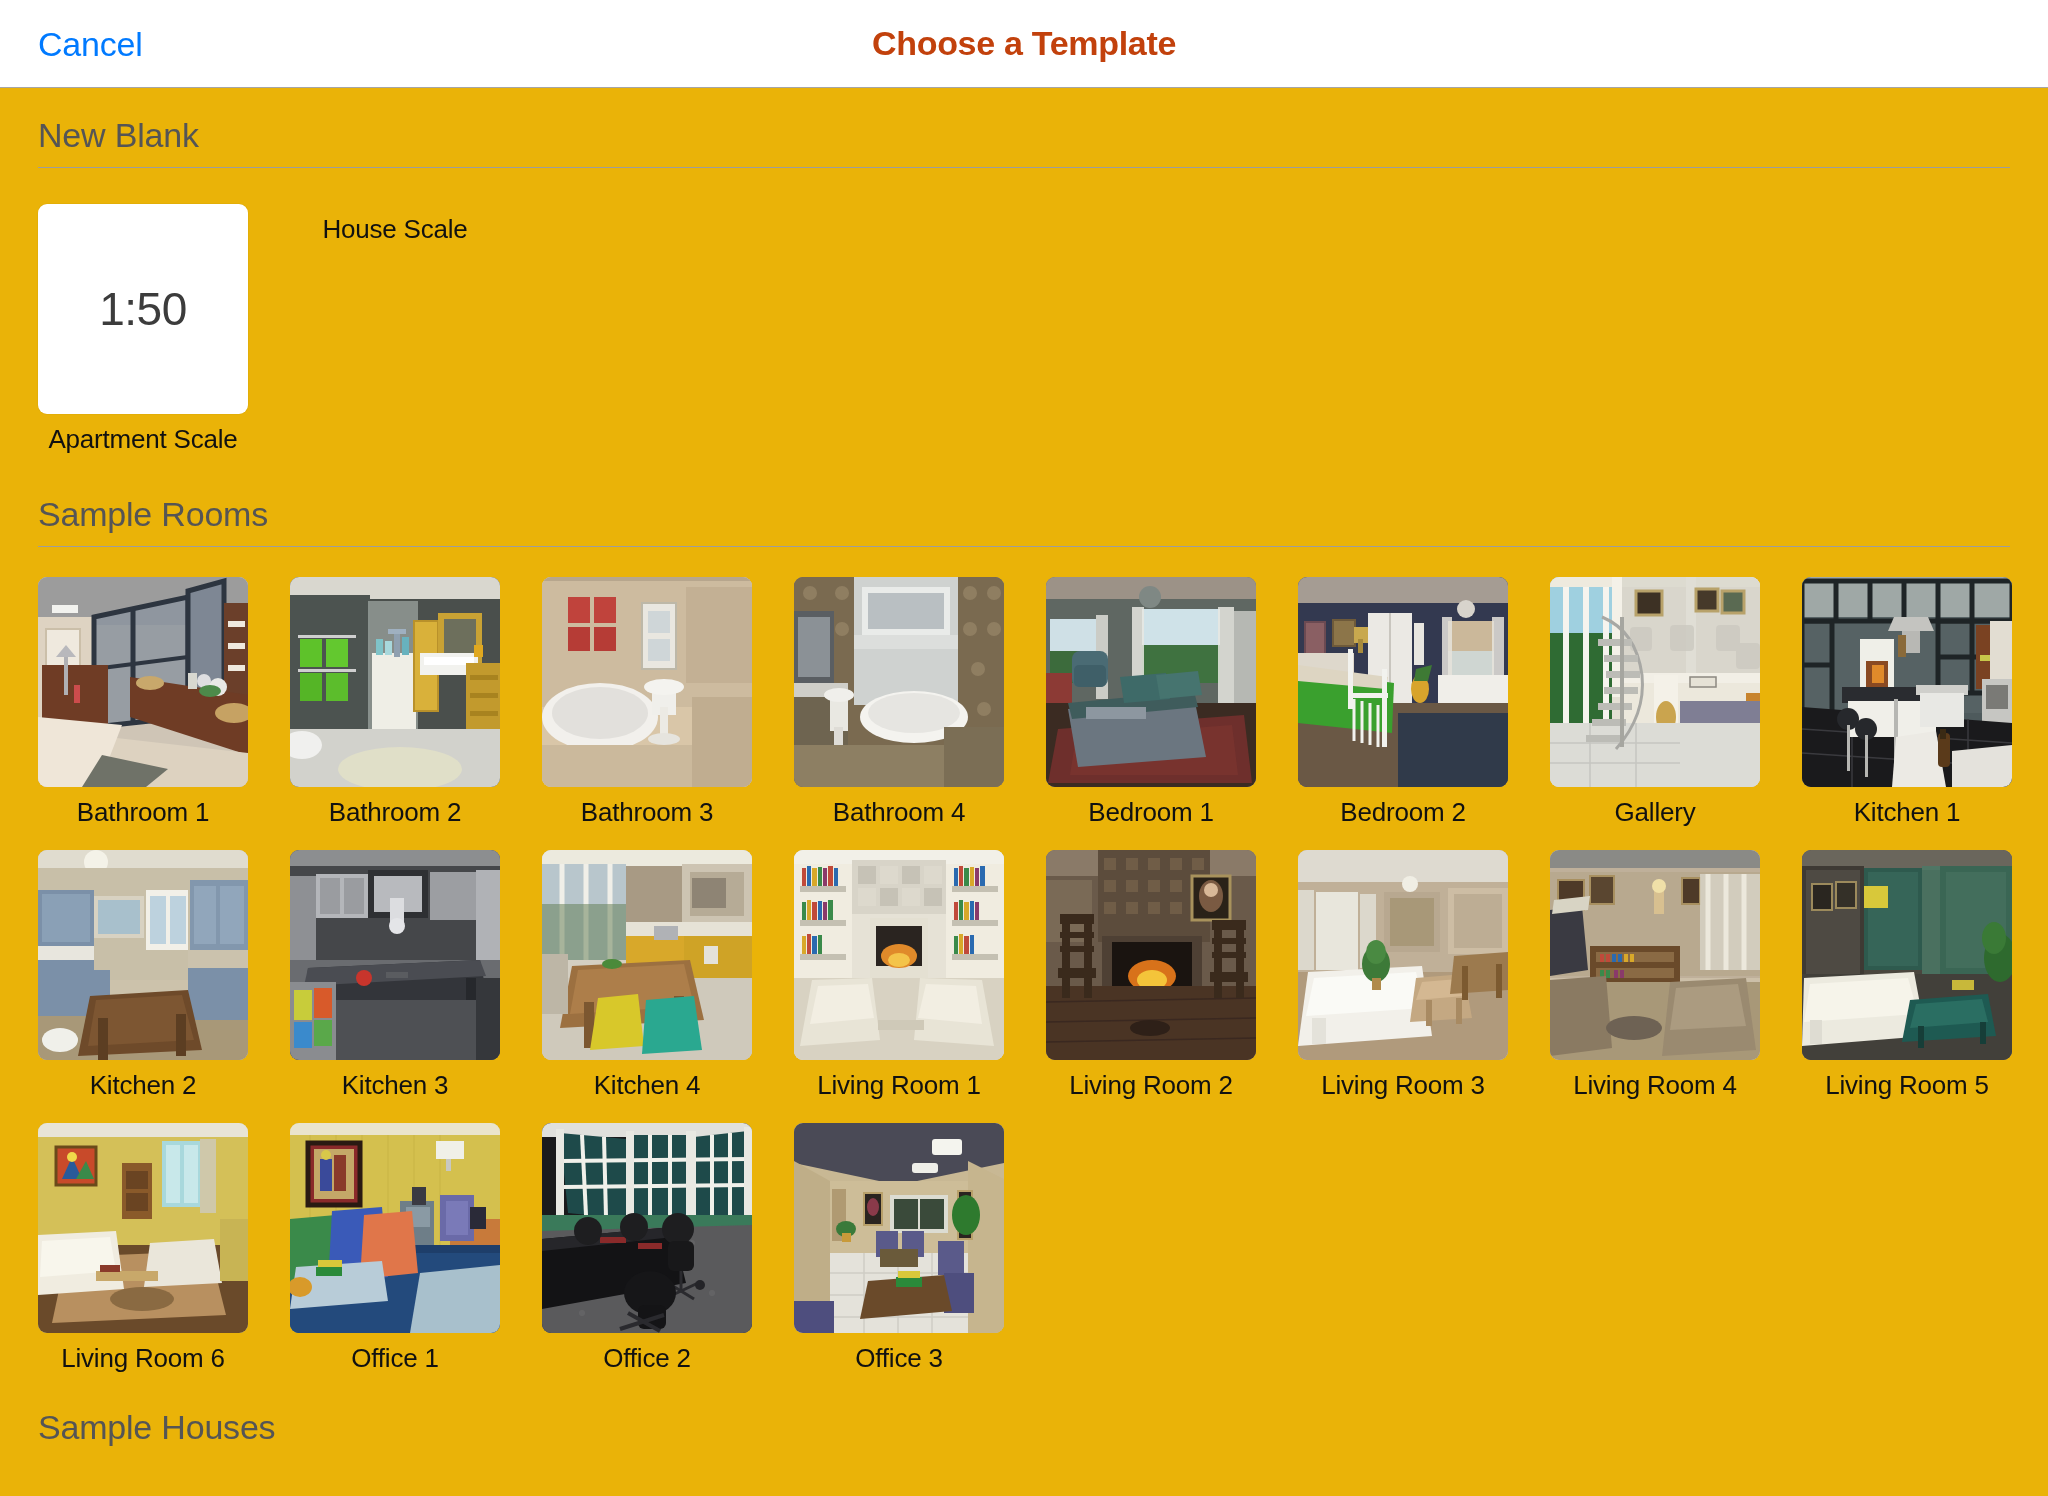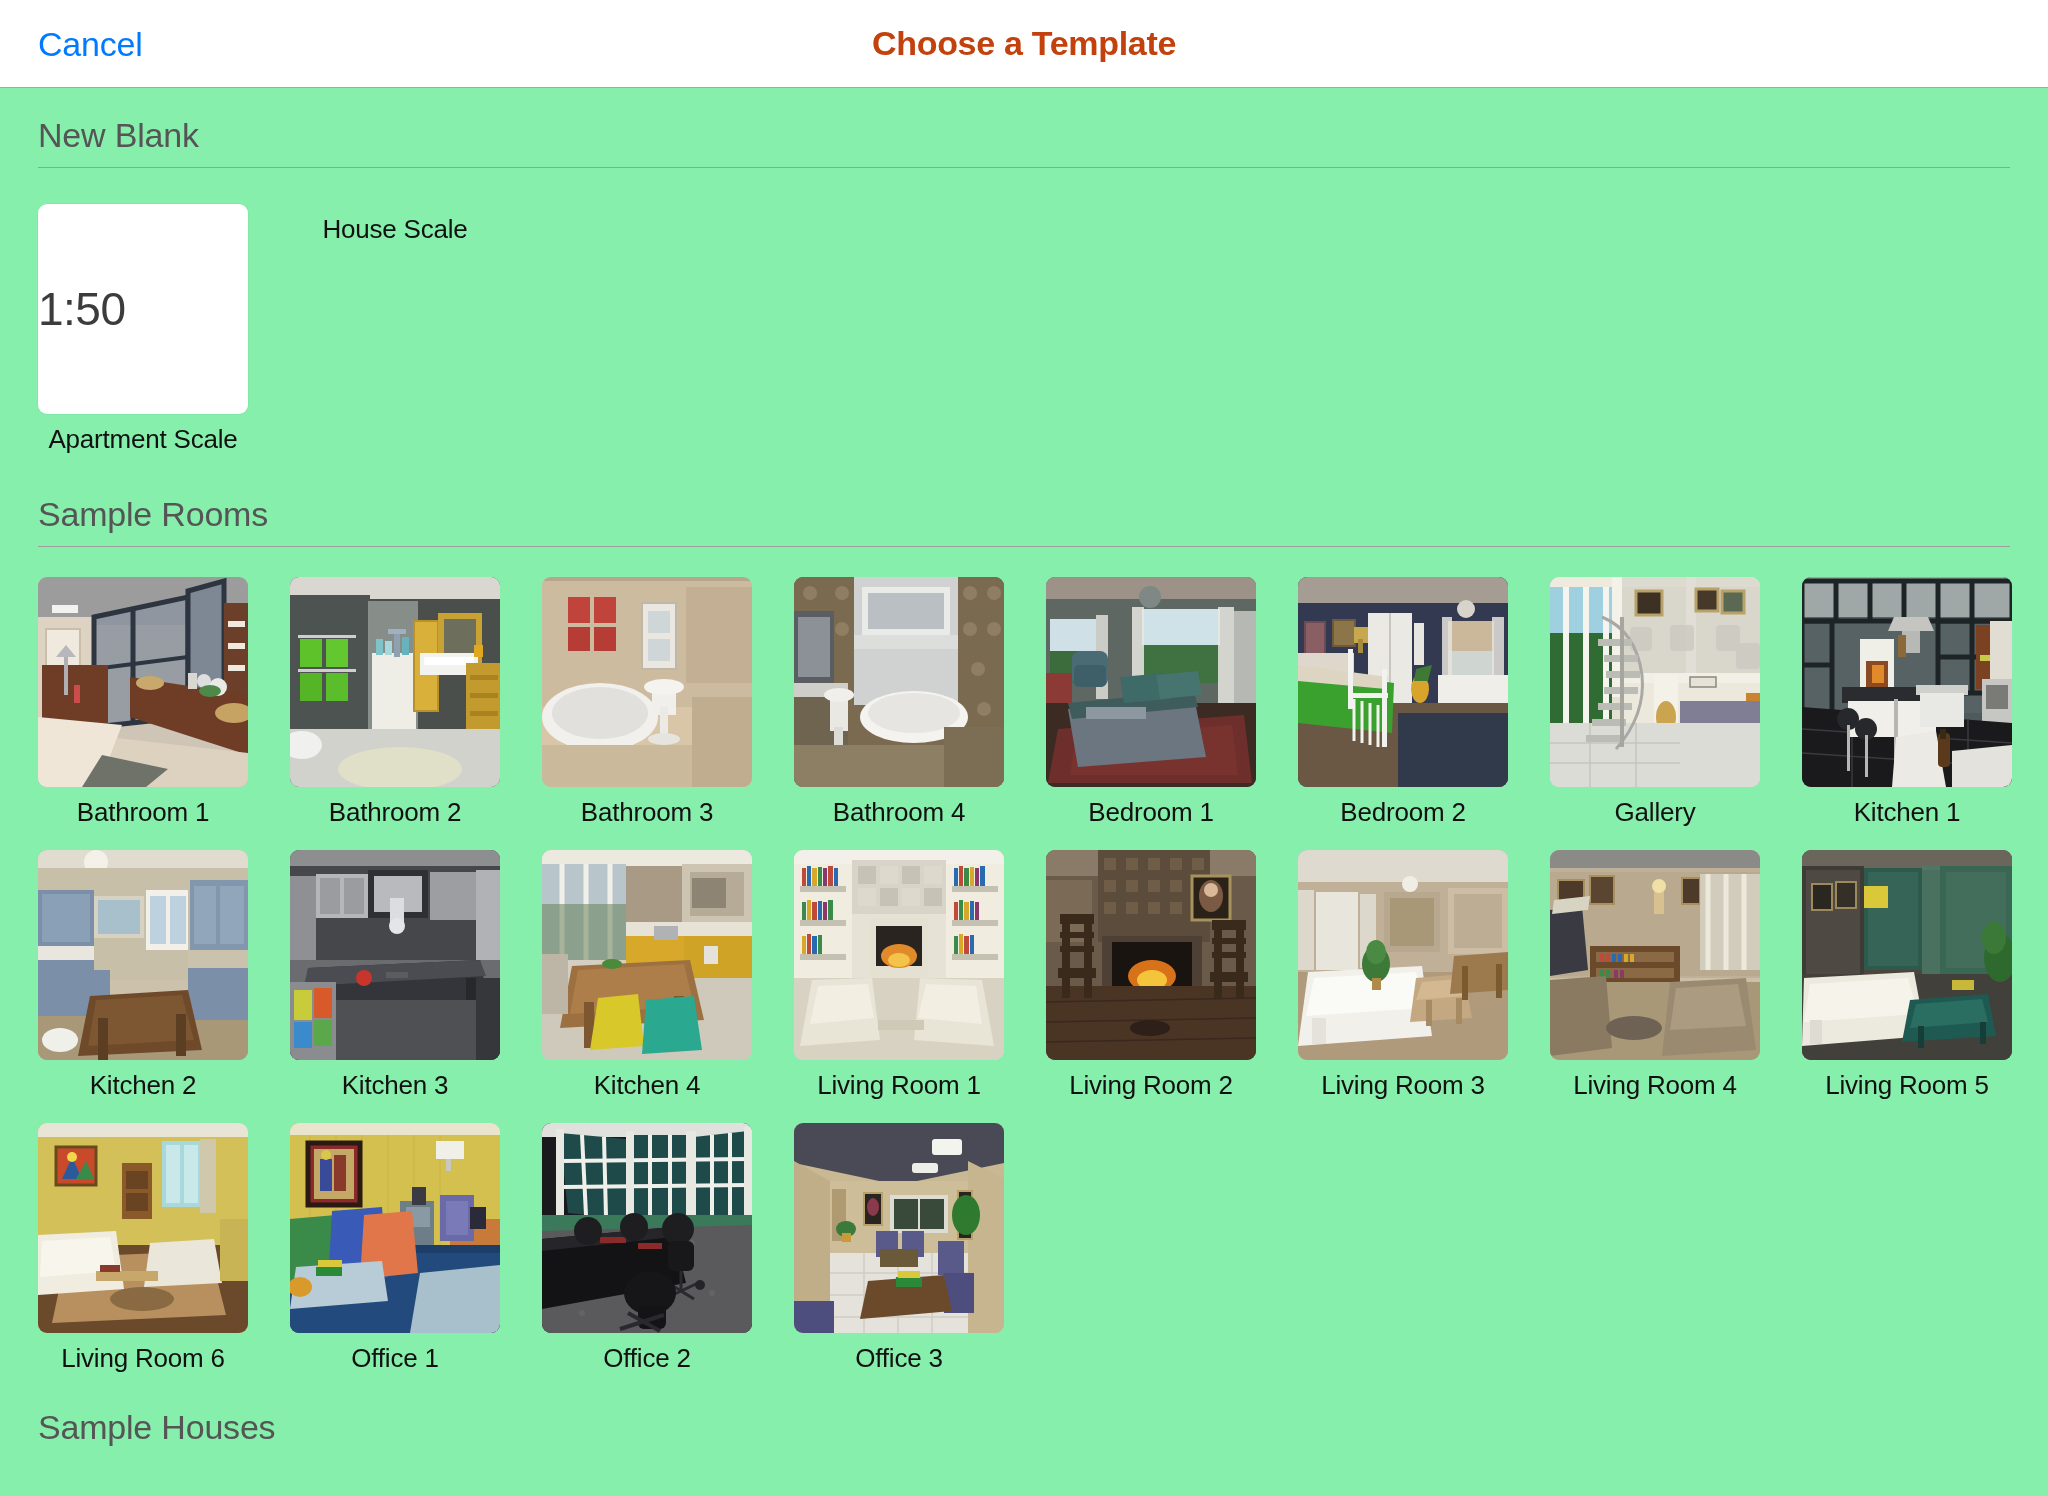--- a/index.html
+++ b/index.html
@@ -43,21 +43,21 @@
     font-size: 34px;
     font-weight: bold;
     color: #c2410c;
     letter-spacing: -0.3px;
   }
 
   
   .content {
     width: 2048px;
     height: 1408px;
-    background: #86efac;
+    background: #eab308;
     padding: 0 38px;
     overflow: hidden;
     position: relative;
   }
 
   .section-header {
     font-size: 34px;
     color: #555555;
     padding-top: 28px;
     padding-bottom: 12px;
@@ -72,21 +72,21 @@
     padding-top: 36px;
   }
   .blank-item { width: 210px; }
   .blank-card {
     width: 210px;
     height: 210px;
     background: #ffffff;
     border-radius: 9px;
     display: flex;
     align-items: center;
-    justify-content: flex-start;
+    justify-content: center;
     box-shadow: 0 0 0 0.5px rgba(0,0,0,0.06);
   }
   .blank-scale {
     font-size: 46px;
     color: #3c3c3c;
     font-weight: 400;
     letter-spacing: -0.5px;
   }
   .item-label {
     text-align: center;

